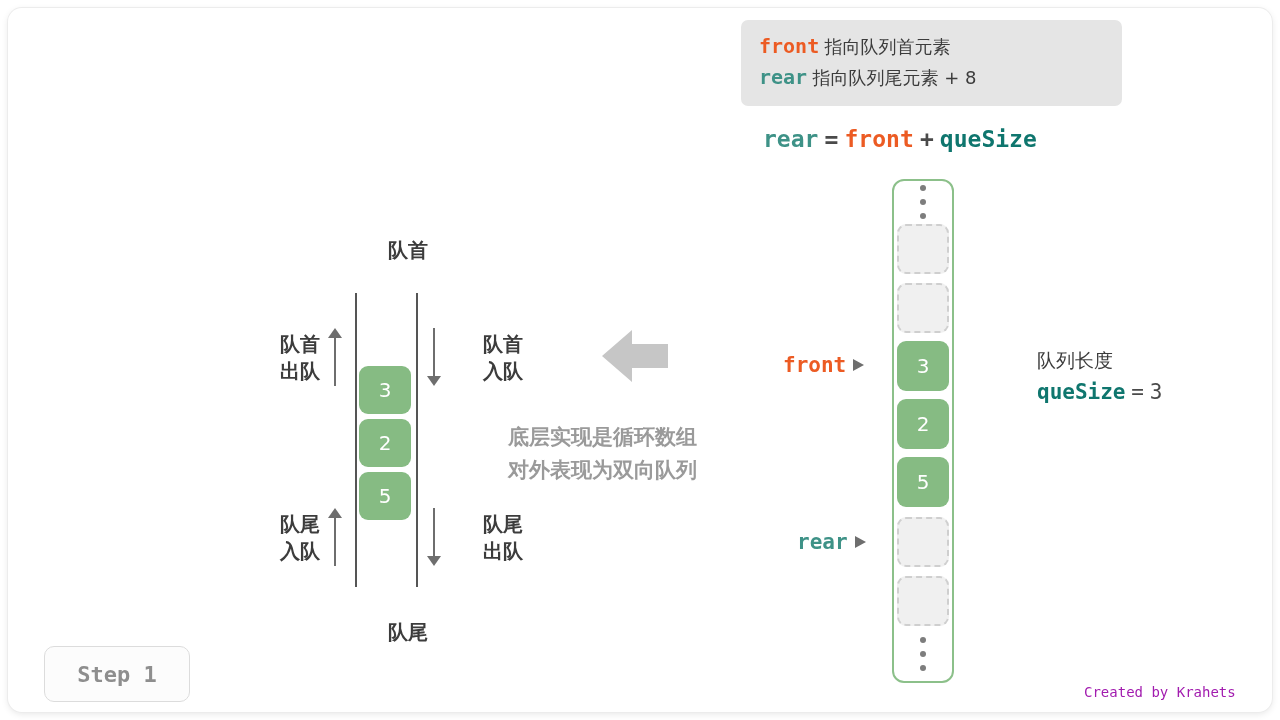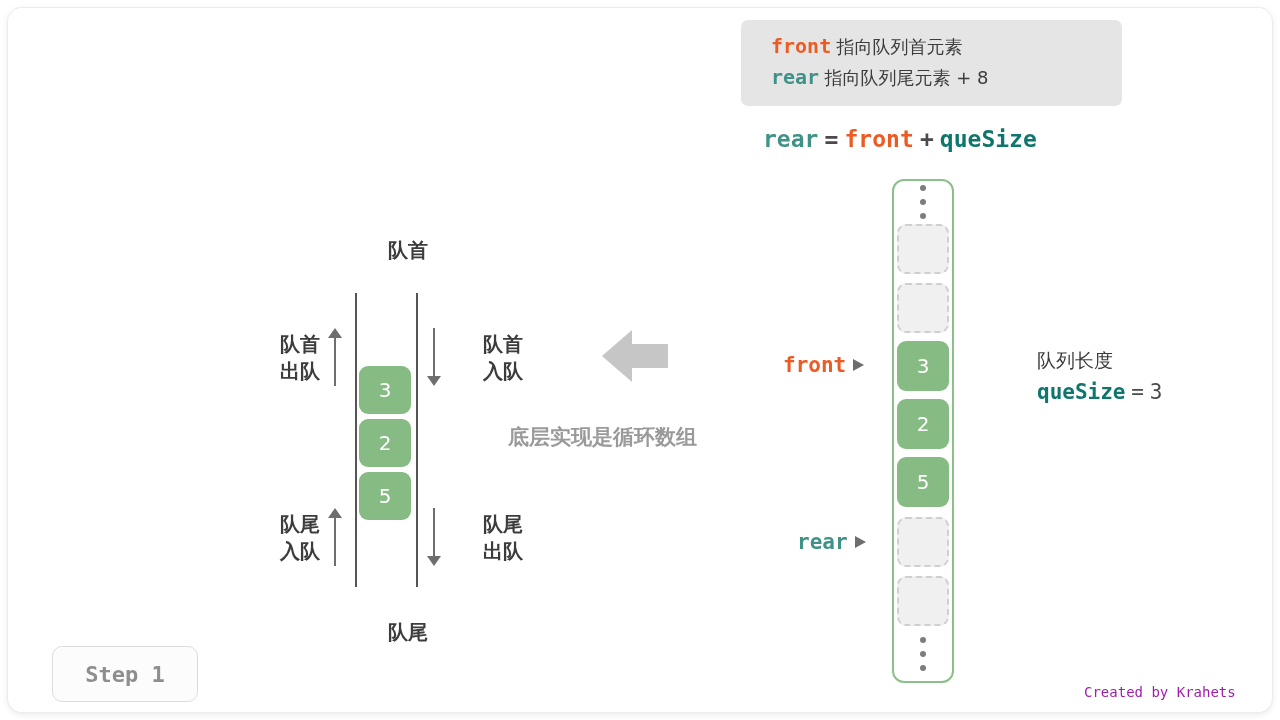--- a/index.html
+++ b/index.html
@@ -44,21 +44,20 @@
     width: 345px;
     padding: 11px 18px 13px 18px;
     background: #e5e5e5;
     border-radius: 7px;
   }
   .legend-line {
     font-size: 19px;
     line-height: 31px;
     color: #3c3c3c;
     white-space: nowrap;
-    margin-left: 12px;
   }
   .legend-line .mono { font-size: 20px; }
   .legend-cn { font-family: "DejaVu Sans", sans-serif; font-size: 18px; color: #3c3c3c; }
 
   
   #formula {
     left: 755px;
     top: 118px;
     font-size: 22px;
     white-space: nowrap;
@@ -223,21 +222,20 @@
     border-radius: 10px;
     background: #fcfcfc;
     display: flex;
     align-items: center;
     justify-content: center;
     font-family: "DejaVu Sans Mono", monospace;
     font-weight: bold;
     font-size: 22px;
     color: #8e8e8e;
     box-sizing: border-box;
-    margin-left: 8px;
   }
 
   
   #credit {
     left: 1076px;
     top: 676px;
     font-family: "DejaVu Sans Mono", monospace;
     font-size: 14px;
     color: #a21caf;
     white-space: nowrap;
@@ -348,19 +346,20 @@
   </div>
   <div class="cn-label abs" style="left:443px; top:503px; width:72px; white-space:pre;">队尾
 出队</div>
 
   <svg id="big-arrow" class="abs" width="66" height="56" viewBox="0 0 66 56">
     <path d="M0 28 L30 2 L30 16 L66 16 L66 40 L30 40 L30 54 Z" fill="#c6c6c6"></path>
   </svg>
 
   <div id="center-note" class="abs">
     <div>底层实现是循环数组</div>
+    <div>对外表现为双向队列</div>
   </div>
 
   <div id="step-badge" class="abs">Step 1</div>
 
   <div id="credit" class="abs">Created by Krahets</div>
 
 </div>
 
 </body></html>

